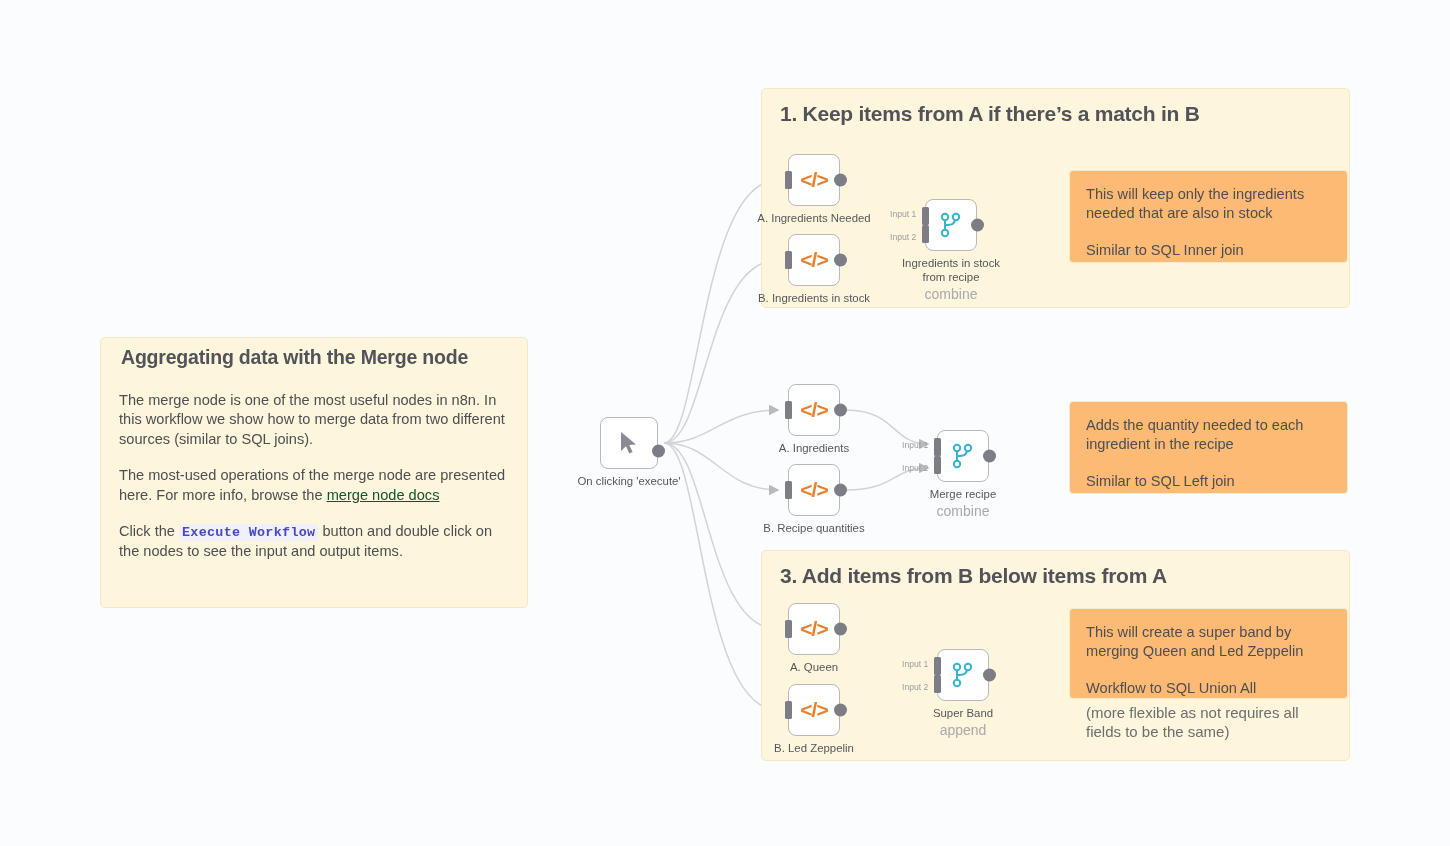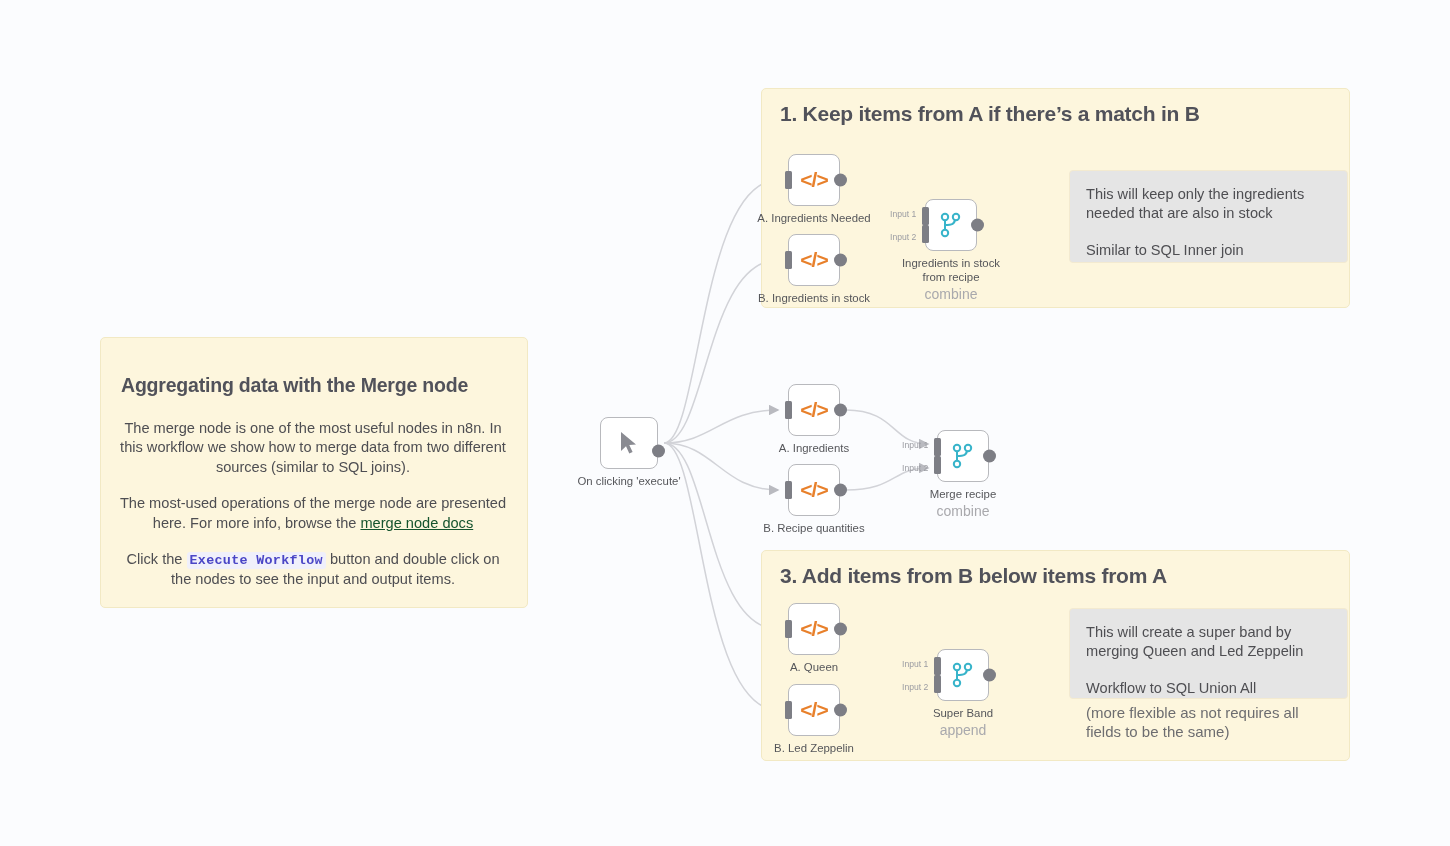--- a/index.html
+++ b/index.html
@@ -23,53 +23,53 @@
     font-size:20px;
     font-weight:700;
     color:#51525a;
     letter-spacing:-0.2px;
   }
   .sticky-body{
     font-size:14.6px;
     line-height:1.33;
     color:#4e4e52;
   }
-  .sticky-body p{margin:8px 0 17px 0;text-align:center;}
+  .sticky-body p{margin:8px 0 17px 0;}
   .sticky-body p:last-child{margin-bottom:0;}
 
   .link{color:#14532d;text-decoration:underline;}
   code.inline{
     font-family:"Liberation Mono", monospace;
     font-size:13.4px;
     font-weight:700;
     color:#4a46c6;
     background:#f0f0fb;
     padding:1px 3px;
     border-radius:3px;
     letter-spacing:.3px;
   }
 
   
-  #note-intro{left:100px;top:337px;width:428px;height:271px;padding:36px 20px 0 18px;}
+  #note-intro{left:100px;top:337px;width:428px;height:271px;padding:8px 20px 0 18px;}
   #note-intro .sticky-title{margin:0 0 22px 2px;font-size:19.5px;}
 
   
   .section{padding:12px;}
   .section .sec-title{
     position:absolute;left:18px;top:13px;
     font-size:21px;font-weight:700;color:#51525a;letter-spacing:-.25px;
   }
   #sec-1{left:761px;top:88px;width:589px;height:220px;}
   #sec-2{left:761px;top:319px;width:589px;height:220px;}
   #sec-3{left:761px;top:550px;width:589px;height:211px;}
 
   
   .inner-note{
     position:absolute;
-    background:#e5e5e5;
+    background:#fdba74;
     border:1px solid #f3ead0;
     border-radius:4px;
     box-sizing:border-box;
     padding:14px 16px 0 16px;
   }
   .inner-note .ln{
     font-size:14.6px;line-height:1.32;color:#4e4e52;margin:0 0 17px 0;
   }
   .inner-note .ln:last-child{margin-bottom:0;}
   .inner-note .fine{
@@ -300,20 +300,24 @@
     </div>
     <div class="in-port p1"></div>
     <div class="in-port p2"></div>
     <div class="out-dot" style="right:-6.5px;"></div>
     <div class="node-label">
       <span>Merge recipe</span>
       <span class="node-subtitle">combine</span>
     </div>
   </div>
 
+  <div class="inner-note" id="inner-2">
+    <p class="ln">Adds the quantity needed to each ingredient in the recipe</p>
+    <p class="ln">Similar to SQL Left join</p>
+  </div>
 
   <div class="sticky section" id="sec-3">
     <div class="sec-title">3. Add items from B below items from A</div>
   </div>
 
   <div class="node" style="left:788px;top:603px;width:52px;height:52px;">
     <div class="node-box">
       <div class="code-glyph">&lt;/&gt;</div>
     </div>
     <div class="in-port"></div>

